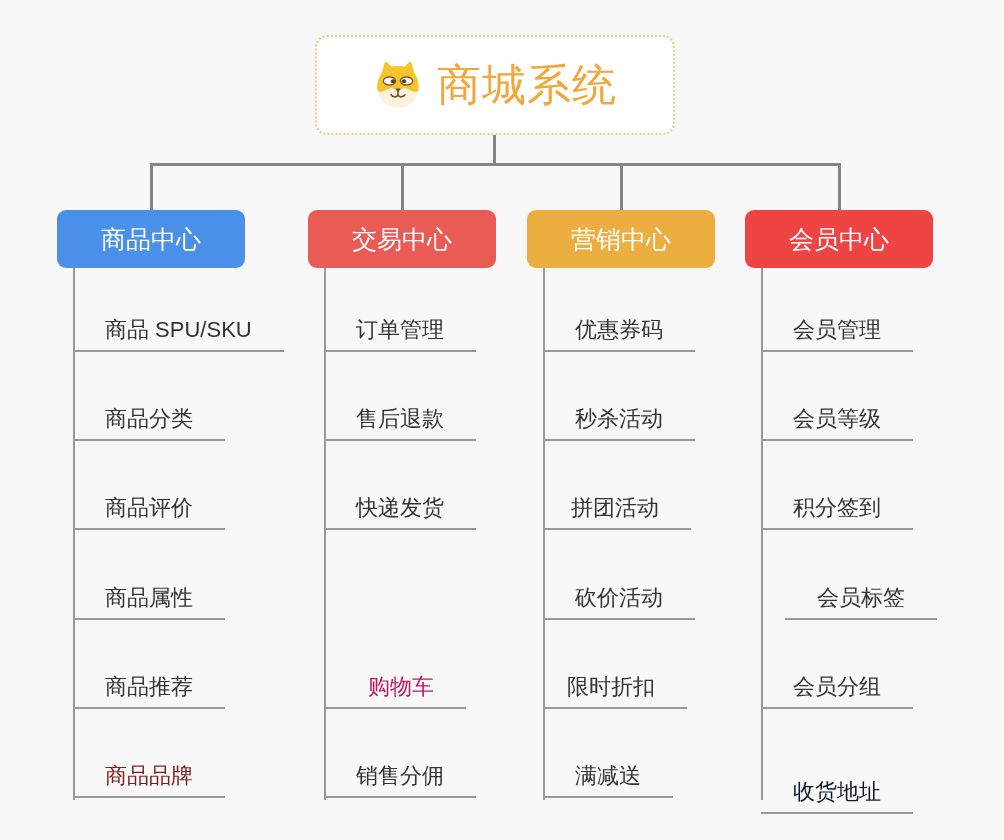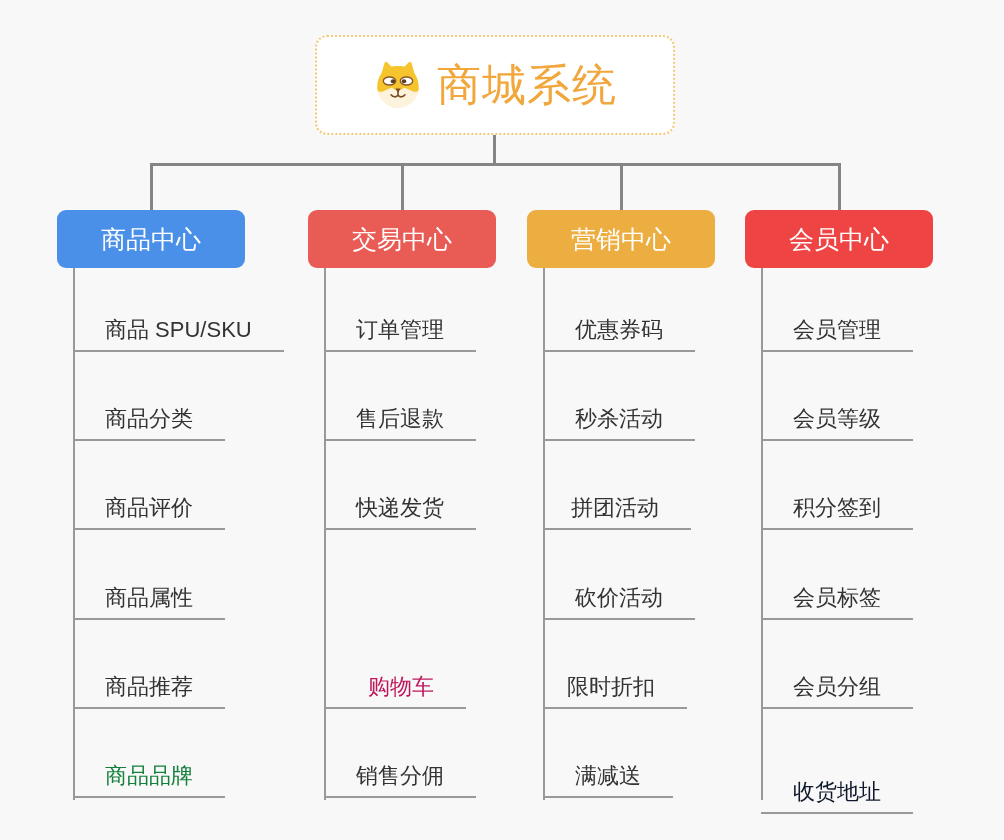--- a/index.html
+++ b/index.html
@@ -76,35 +76,35 @@
   <div class="trunk t0" style="background: rgb(153, 153, 153);"></div>
   <div class="trunk t1" style="background: rgb(153, 153, 153);"></div>
   <div class="trunk t2" style="background: rgb(153, 153, 153);"></div>
   <div class="trunk t3" style="background: rgb(153, 153, 153);"></div>
 
   <div class="child k0 r0" style="border-bottom-color: rgb(153, 153, 153); color: rgb(51, 51, 51);">商品 SPU/SKU</div>
   <div class="child k0 r1" style="border-bottom-color: rgb(153, 153, 153); color: rgb(51, 51, 51);">商品分类</div>
   <div class="child k0 r2" style="border-bottom-color: rgb(153, 153, 153); color: rgb(51, 51, 51);">商品评价</div>
   <div class="child k0 r3" style="border-bottom-color: rgb(153, 153, 153); color: rgb(51, 51, 51);">商品属性</div>
   <div class="child k0 r4" style="border-bottom-color: rgb(153, 153, 153); color: rgb(51, 51, 51);">商品推荐</div>
-  <div class="child k0 r5" style="border-bottom-color: rgb(153, 153, 153); color: #15803d;">商品品牌</div>
+  <div class="child k0 r5" style="border-bottom-color: rgb(153, 153, 153); color: #7f1d1d;">商品品牌</div>
 
   <div class="child k1 r0" style="border-bottom-color: rgb(153, 153, 153); color: rgb(51, 51, 51);">订单管理</div>
   <div class="child k1 r1" style="border-bottom-color: rgb(153, 153, 153); color: rgb(51, 51, 51);">售后退款</div>
   <div class="child k1 r2" style="border-bottom-color: rgb(153, 153, 153); color: rgb(51, 51, 51);">快递发货</div>
   <div class="child k1 r4" style="border-bottom-color: rgb(153, 153, 153); color: #be185d; padding-left: 44px;">购物车</div>
   <div class="child k1 r5" style="border-bottom-color: rgb(153, 153, 153); color: rgb(51, 51, 51);">销售分佣</div>
 
   <div class="child k2 r0" style="border-bottom-color: rgb(153, 153, 153); color: rgb(51, 51, 51);">优惠券码</div>
   <div class="child k2 r1" style="border-bottom-color: rgb(153, 153, 153); color: rgb(51, 51, 51);">秒杀活动</div>
   <div class="child k2 r2" style="border-bottom-color: rgb(153, 153, 153); color: rgb(51, 51, 51); padding-left: 28px;">拼团活动</div>
   <div class="child k2 r3" style="border-bottom-color: rgb(153, 153, 153); color: rgb(51, 51, 51);">砍价活动</div>
   <div class="child k2 r4" style="border-bottom-color: rgb(153, 153, 153); color: rgb(51, 51, 51); padding-left: 24px;">限时折扣</div>
   <div class="child k2 r5" style="border-bottom-color: rgb(153, 153, 153); color: rgb(51, 51, 51);">满减送</div>
 
   <div class="child k3 r0" style="border-bottom-color: rgb(153, 153, 153); color: rgb(51, 51, 51);">会员管理</div>
   <div class="child k3 r1" style="border-bottom-color: rgb(153, 153, 153); color: rgb(51, 51, 51);">会员等级</div>
   <div class="child k3 r2" style="border-bottom-color: rgb(153, 153, 153); color: rgb(51, 51, 51);">积分签到</div>
-  <div class="child k3 r3" style="border-bottom-color: rgb(153, 153, 153); color: rgb(51, 51, 51);">会员标签</div>
+  <div class="child k3 r3" style="border-bottom-color: rgb(153, 153, 153); color: rgb(51, 51, 51); margin-left: 24px;">会员标签</div>
   <div class="child k3 r4" style="border-bottom-color: rgb(153, 153, 153); color: rgb(51, 51, 51);">会员分组</div>
   <div class="child k3 r5" style="border-bottom-color: rgb(153, 153, 153); color: #0f172a; margin-top: 16px;">收货地址</div>
 
 </div>
 
 </body></html>

